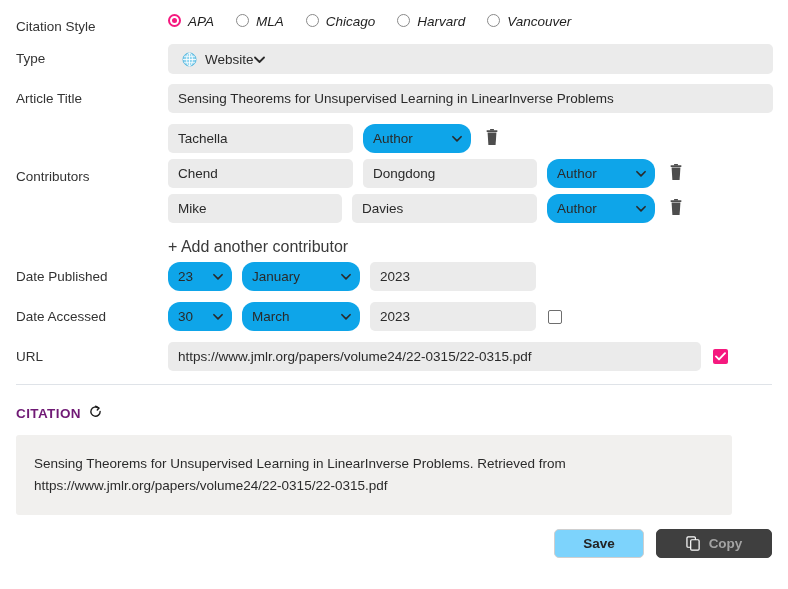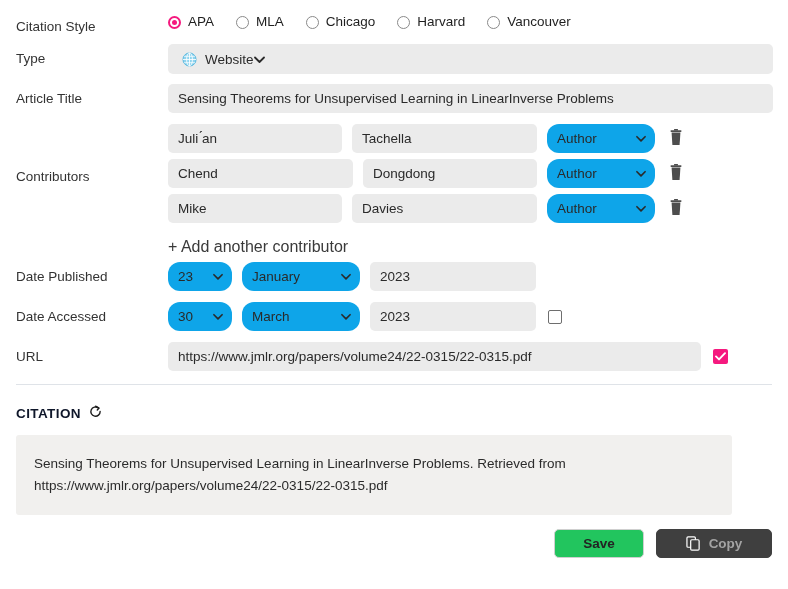--- a/index.html
+++ b/index.html
@@ -29,25 +29,26 @@
     color: #333;
     padding-top: 6px;
     line-height: 18px;
   }
   .row-label.contributors-label { padding-top: 44px; }
   .row-field { flex: 1 1 auto; display: flex; align-items: center; }
 
   
   .radio-group { display: flex; align-items: center; gap: 0px; padding-top: 2px; }
   .radio-item {
-    display: flex; align-items: flex-end;
+    display: flex; align-items: flex-start;
     margin-right: 22px;
     cursor: pointer;
     font-size: 13.5px;
     color: #1f1f1f;
+    font-style: italic;
   }
   .radio-dot {
     width: 13px; height: 13px;
     border-radius: 50%;
     border: 1.6px solid #8a8a8a;
     background: #fff;
     margin-right: 7px;
     display: inline-block;
     position: relative;
     flex: 0 0 13px;
@@ -179,21 +180,21 @@
     width: 100%;
   }
 
   
   .citation-section { padding: 20px 16px 0 16px; }
   .citation-head {
     display: flex; align-items: center;
     font-size: 13.5px;
     font-weight: bold;
     letter-spacing: 0.4px;
-    color: #0f172a;
+    color: #701a75;
     margin-bottom: 14px;
   }
   .refresh-btn {
     background: none; border: none; cursor: pointer;
     margin-left: 8px; padding: 0;
     display: inline-flex; align-items: center;
     color: #1c1c1c;
   }
   .citation-box {
     background: #f1f0ee;
@@ -220,21 +221,21 @@
     font-weight: bold;
     border-radius: 5px;
     cursor: pointer;
     height: 29px;
     display: inline-flex;
     align-items: center;
     justify-content: center;
   }
   .btn-save {
     width: 90px;
-    background: #22c55e;
+    background: #7dd3fc;
     border: 1px solid #cfcfcf;
     color: #232323;
   }
   .btn-copy {
     width: 116px;
     background: #3f3f3f;
     border: 1px solid #3f3f3f;
     color: #a3a3a3;
     gap: 8px;
   }
@@ -310,21 +311,20 @@
         <input class="inp title-input" type="text" value="Sensing Theorems for Unsupervised Learning in LinearInverse Problems" style="">
       </div>
     </div>
 
     <div class="row" style="margin-bottom:6px;">
       <div class="row-label contributors-label">Contributors</div>
       <div class="row-field">
         <div class="contrib-block">
 
           <div class="contrib-row">
-            <input class="inp contrib-first" type="text" value="Juli ́an" style="">
             <input class="inp contrib-last" type="text" value="Tachella" style="">
             <span class="sel-wrap">
               <select class="sel contrib-role">
                 <option>Author</option>
               </select>
               <span class="chev">
                 <svg width="11" height="8" viewBox="0 0 11 8">
                     <path d="M1 1.5 L5.5 6 L10 1.5" fill="none" stroke="#2a2a2a" stroke-width="1.8" stroke-linecap="round" stroke-linejoin="round"></path>
                   </svg>
               </span>

